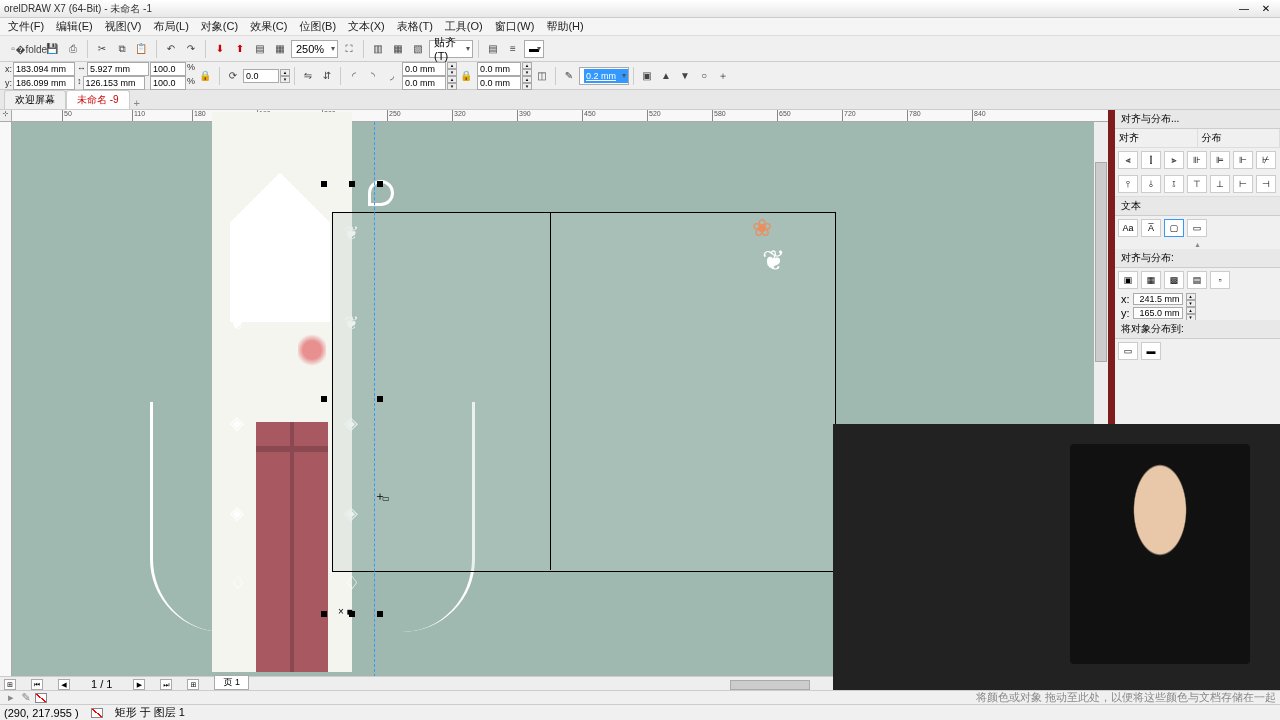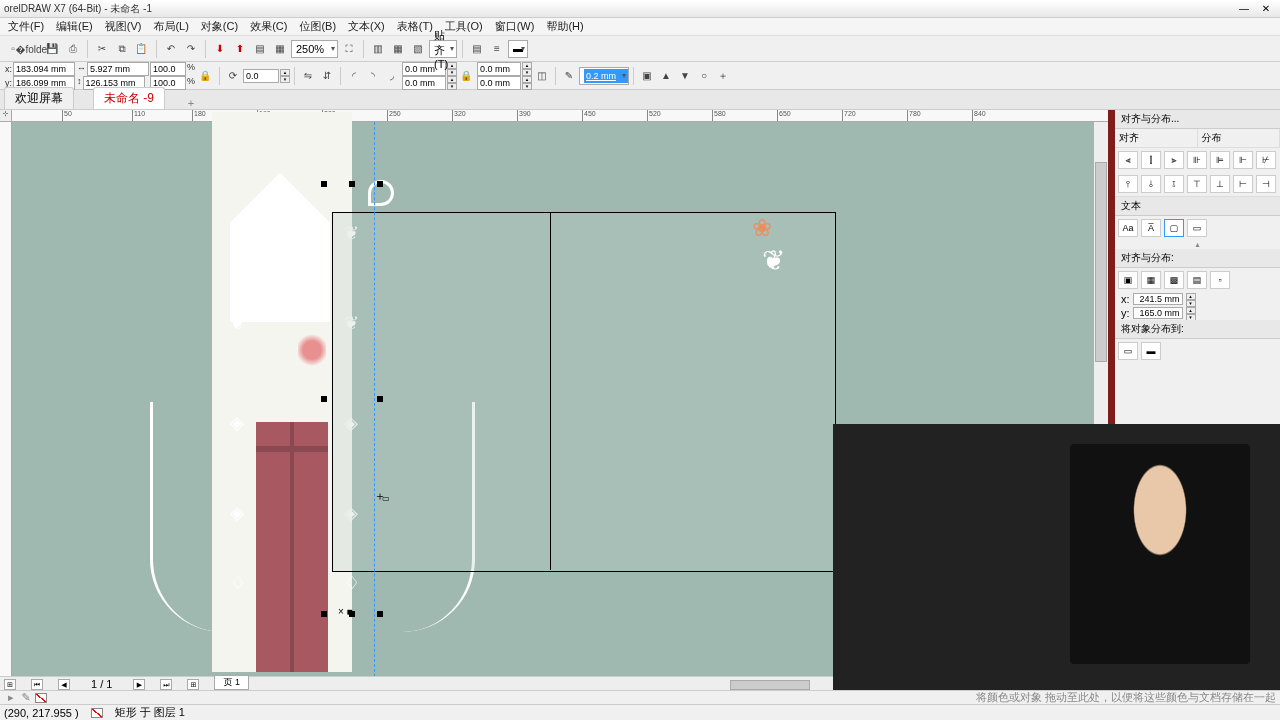--- a/index.html
+++ b/index.html
@@ -16,21 +16,21 @@
 .tcombo { height: 18px; border: 1px solid #aaa; background: #fff; font-size: 10px; padding: 0 14px 0 4px; position: relative; display: flex; align-items: center; }
 .tcombo::after { content: "▾"; position: absolute; right: 2px; font-size: 8px; color: #555; }
 .propbar { height: 28px; background: #f0f0f0; border-bottom: 1px solid #ccc; display: flex; align-items: center; padding: 0 4px; gap: 1px; }
 .pinput { width: 62px; height: 14px; border: 1px solid #aaa; background: #fff; font-size: 9px; padding: 0 2px; }
 .pinput.sel { background: #3399ff; color: #fff; }
 .plabel { font-size: 9px; color: #333; margin: 0 1px; }
 .pstack { display: flex; flex-direction: column; gap: 0; }
 .spinbtns { width: 10px; height: 14px; display: flex; flex-direction: column; }
 .spinbtns span { flex: 1; border: 1px solid #aaa; font-size: 5px; text-align: center; line-height: 5px; background: #eee; }
 .tabs { height: 20px; background: #e8e8e8; display: flex; align-items: flex-end; border-bottom: 1px solid #ccc; padding-left: 4px; }
-.tab { padding: 2px 10px; border: 1px solid #ccc; border-bottom: none; border-radius: 3px 3px 0 0; font-size: 12px; margin-right: 19px; background: #f0f0f0; cursor: pointer; }
+.tab { padding: 2px 10px; border: 1px solid #ccc; border-bottom: none; border-radius: 3px 3px 0 0; font-size: 10px; margin-right: 0; background: #f0f0f0; cursor: pointer; }
 .tab.active { background: #fff; color: #c00; }
 .tabadd { width: 14px; text-align: center; cursor: pointer; color: #888; }
 .workarea { position: absolute; top: 110px; left: 0; right: 0; bottom: 44px; display: flex; }
 .canvas-container { flex: 1; position: relative; background: #fff; overflow: hidden; }
 .ruler-h { position: absolute; top: 0; left: 12px; right: 0; height: 12px; background: #f8f8f8; border-bottom: 1px solid #aaa; font-size: 8px; color: #555; overflow: hidden; }
 .ruler-h .tick { position: absolute; top: 0; border-left: 1px solid #888; height: 12px; padding-left: 1px; font-size: 7px; }
 .ruler-v { position: absolute; top: 12px; left: 0; bottom: 0; width: 12px; background: #f8f8f8; border-right: 1px solid #aaa; }
 .ruler-corner { position: absolute; top: 0; left: 0; width: 12px; height: 12px; background: #eee; border-right: 1px solid #aaa; border-bottom: 1px solid #aaa; font-size: 7px; text-align: center; }
 .canvas { position: absolute; top: 12px; left: 12px; right: 0; bottom: 0; background: #9fb8b0; }
 .vscroll { position: absolute; right: 0; top: 12px; bottom: 0; width: 14px; background: #eee; }
@@ -128,21 +128,21 @@
   <span class="tbtn">▤</span>
   <span class="tbtn">▦</span>
   <span class="tcombo" style="width:47px">
       <span>250%</span>
     </span>
   <span class="tbtn">⛶</span>
   <span class="tsep"></span>
   <span class="tbtn">▥</span>
   <span class="tbtn">▦</span>
   <span class="tbtn">▧</span>
-  <span class="tcombo" style="width:28px">
+  <span class="tcombo" style="width:44px">
       <span>贴齐(T)</span>
     </span>
   <span class="tsep"></span>
   <span class="tbtn">▤</span>
   <span class="tbtn">≡</span>
   <span class="tcombo" style="width:14px">▬</span>
 </div>
 
 <div class="propbar">
   <div class="pstack">

